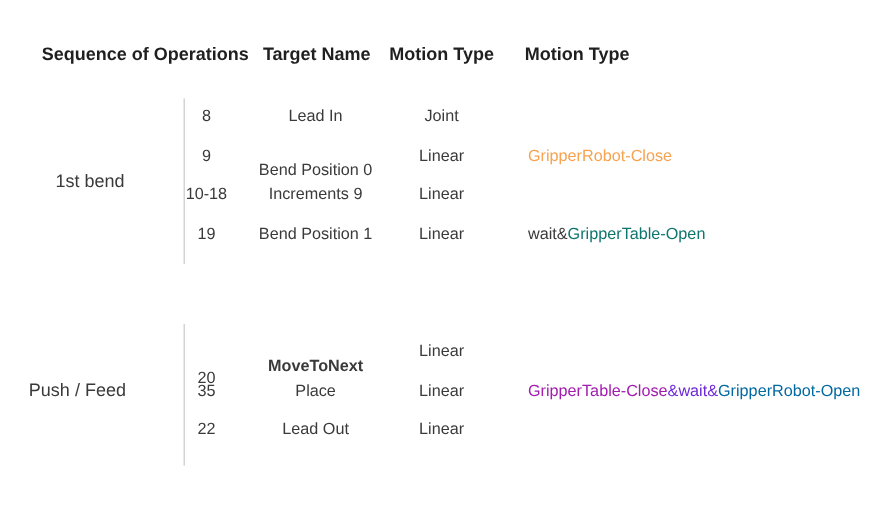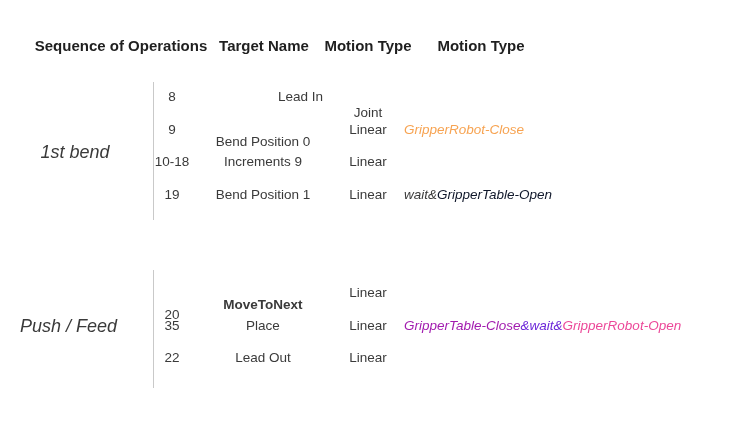--- a/index.html
+++ b/index.html
@@ -30,29 +30,28 @@
   .row-cell {
     position: absolute;
     height: 20px;
     line-height: 20px;
     font-size: 13.5px;
     white-space: nowrap;
   }
   .c-num    { left: 140px; width: 64px;  text-align: center; }
   .c-target { left: 203px; width: 120px; text-align: center; }
   .c-motion { left: 318px; width: 100px; text-align: center; }
-  .c-event  { left: 404px; text-align: right; font-style: italic; }
+  .c-event  { left: 440px; text-align: right; }
   .group-label {
     position: absolute;
     height: 20px;
     line-height: 20px;
-    font-size: 18px;
+    font-size: 15px;
     text-align: center;
     white-space: nowrap;
-    font-style: italic;
   }
   .bracket-line {
     position: absolute;
     left: 153px;
     width: 1px;
     background: #c9c9c9;
   }
 </style>
 </head>
 <body>
@@ -62,22 +61,22 @@
   <div class="hdr" style="left:21px;  width:200px;">Sequence of Operations</div>
   <div class="hdr" style="left:214px; width:100px;">Target Name</div>
   <div class="hdr" style="left:318px; width:100px;">Motion Type</div>
   <div class="hdr" style="left:431px; width:100px;">Motion Type</div>
 
   <div class="group-label" style="left:30px; top:142px; width:90px;">1st bend</div>
   <div class="bracket-line" style="top:82px; height:138px;"></div>
 
   <div>
     <span class="row-cell c-num" style="top:87px;">8</span>
-    <span class="row-cell c-target" style="top:87px;text-align:right;">Lead In</span>
-    <span class="row-cell c-motion" style="top:87px;margin-top:16px;">Joint</span>
+    <span class="row-cell c-target" style="top:87px;">Lead In</span>
+    <span class="row-cell c-motion" style="top:87px;">Joint</span>
   </div>
 
   <div>
     <span class="row-cell c-num" style="top:120px;">9</span>
     <span class="row-cell c-target" style="top:120px;margin-top:12px;">Bend Position 0</span>
     <span class="row-cell c-motion" style="top:120px;">Linear</span>
     <span class="row-cell c-event" style="top:120px;">
       <span style="color: rgb(247, 163, 81);">GripperRobot-Close</span>
     </span>
   </div>
@@ -86,39 +85,39 @@
     <span class="row-cell c-num" style="top:152px;">10-18</span>
     <span class="row-cell c-target" style="top:152px;">Increments 9</span>
     <span class="row-cell c-motion" style="top:152px;">Linear</span>
   </div>
 
   <div>
     <span class="row-cell c-num" style="top:185px;">19</span>
     <span class="row-cell c-target" style="top:185px;">Bend Position 1</span>
     <span class="row-cell c-motion" style="top:185px;">Linear</span>
     <span class="row-cell c-event" style="top:185px;">
-      <span style="color: rgb(58, 58, 58);">wait&amp;</span><span style="color: #0f172a;">GripperTable-Open</span>
+      <span style="color: rgb(58, 58, 58);">wait&amp;</span><span style="color: #0f766e;">GripperTable-Open</span>
     </span>
   </div>
 
   <div class="group-label" style="left:20px; top:316px; width:89px;">Push / Feed</div>
   <div class="bracket-line" style="top:270px; height:118px;"></div>
 
   <div>
     <span class="row-cell c-num" style="top:283px;margin-top:22px;">20</span>
     <span class="row-cell c-target" style="top:295px;font-weight:bold;">MoveToNext</span>
     <span class="row-cell c-motion" style="top:283px;">Linear</span>
   </div>
 
   <div>
     <span class="row-cell c-num" style="top:316px;">35</span>
     <span class="row-cell c-target" style="top:316px;">Place</span>
     <span class="row-cell c-motion" style="top:316px;">Linear</span>
     <span class="row-cell c-event" style="top:316px;">
-      <span style="color: #a21caf;">GripperTable-Close</span><span style="color: #6d28d9;">&amp;wait&amp;</span><span style="color: #ec4899;">GripperRobot-Open</span>
+      <span style="color: #a21caf;">GripperTable-Close</span><span style="color: #6d28d9;">&amp;wait&amp;</span><span style="color: #0369a1;">GripperRobot-Open</span>
     </span>
   </div>
 
   <div>
     <span class="row-cell c-num" style="top:348px;">22</span>
     <span class="row-cell c-target" style="top:348px;">Lead Out</span>
     <span class="row-cell c-motion" style="top:348px;">Linear</span>
   </div>
 
 </div>

